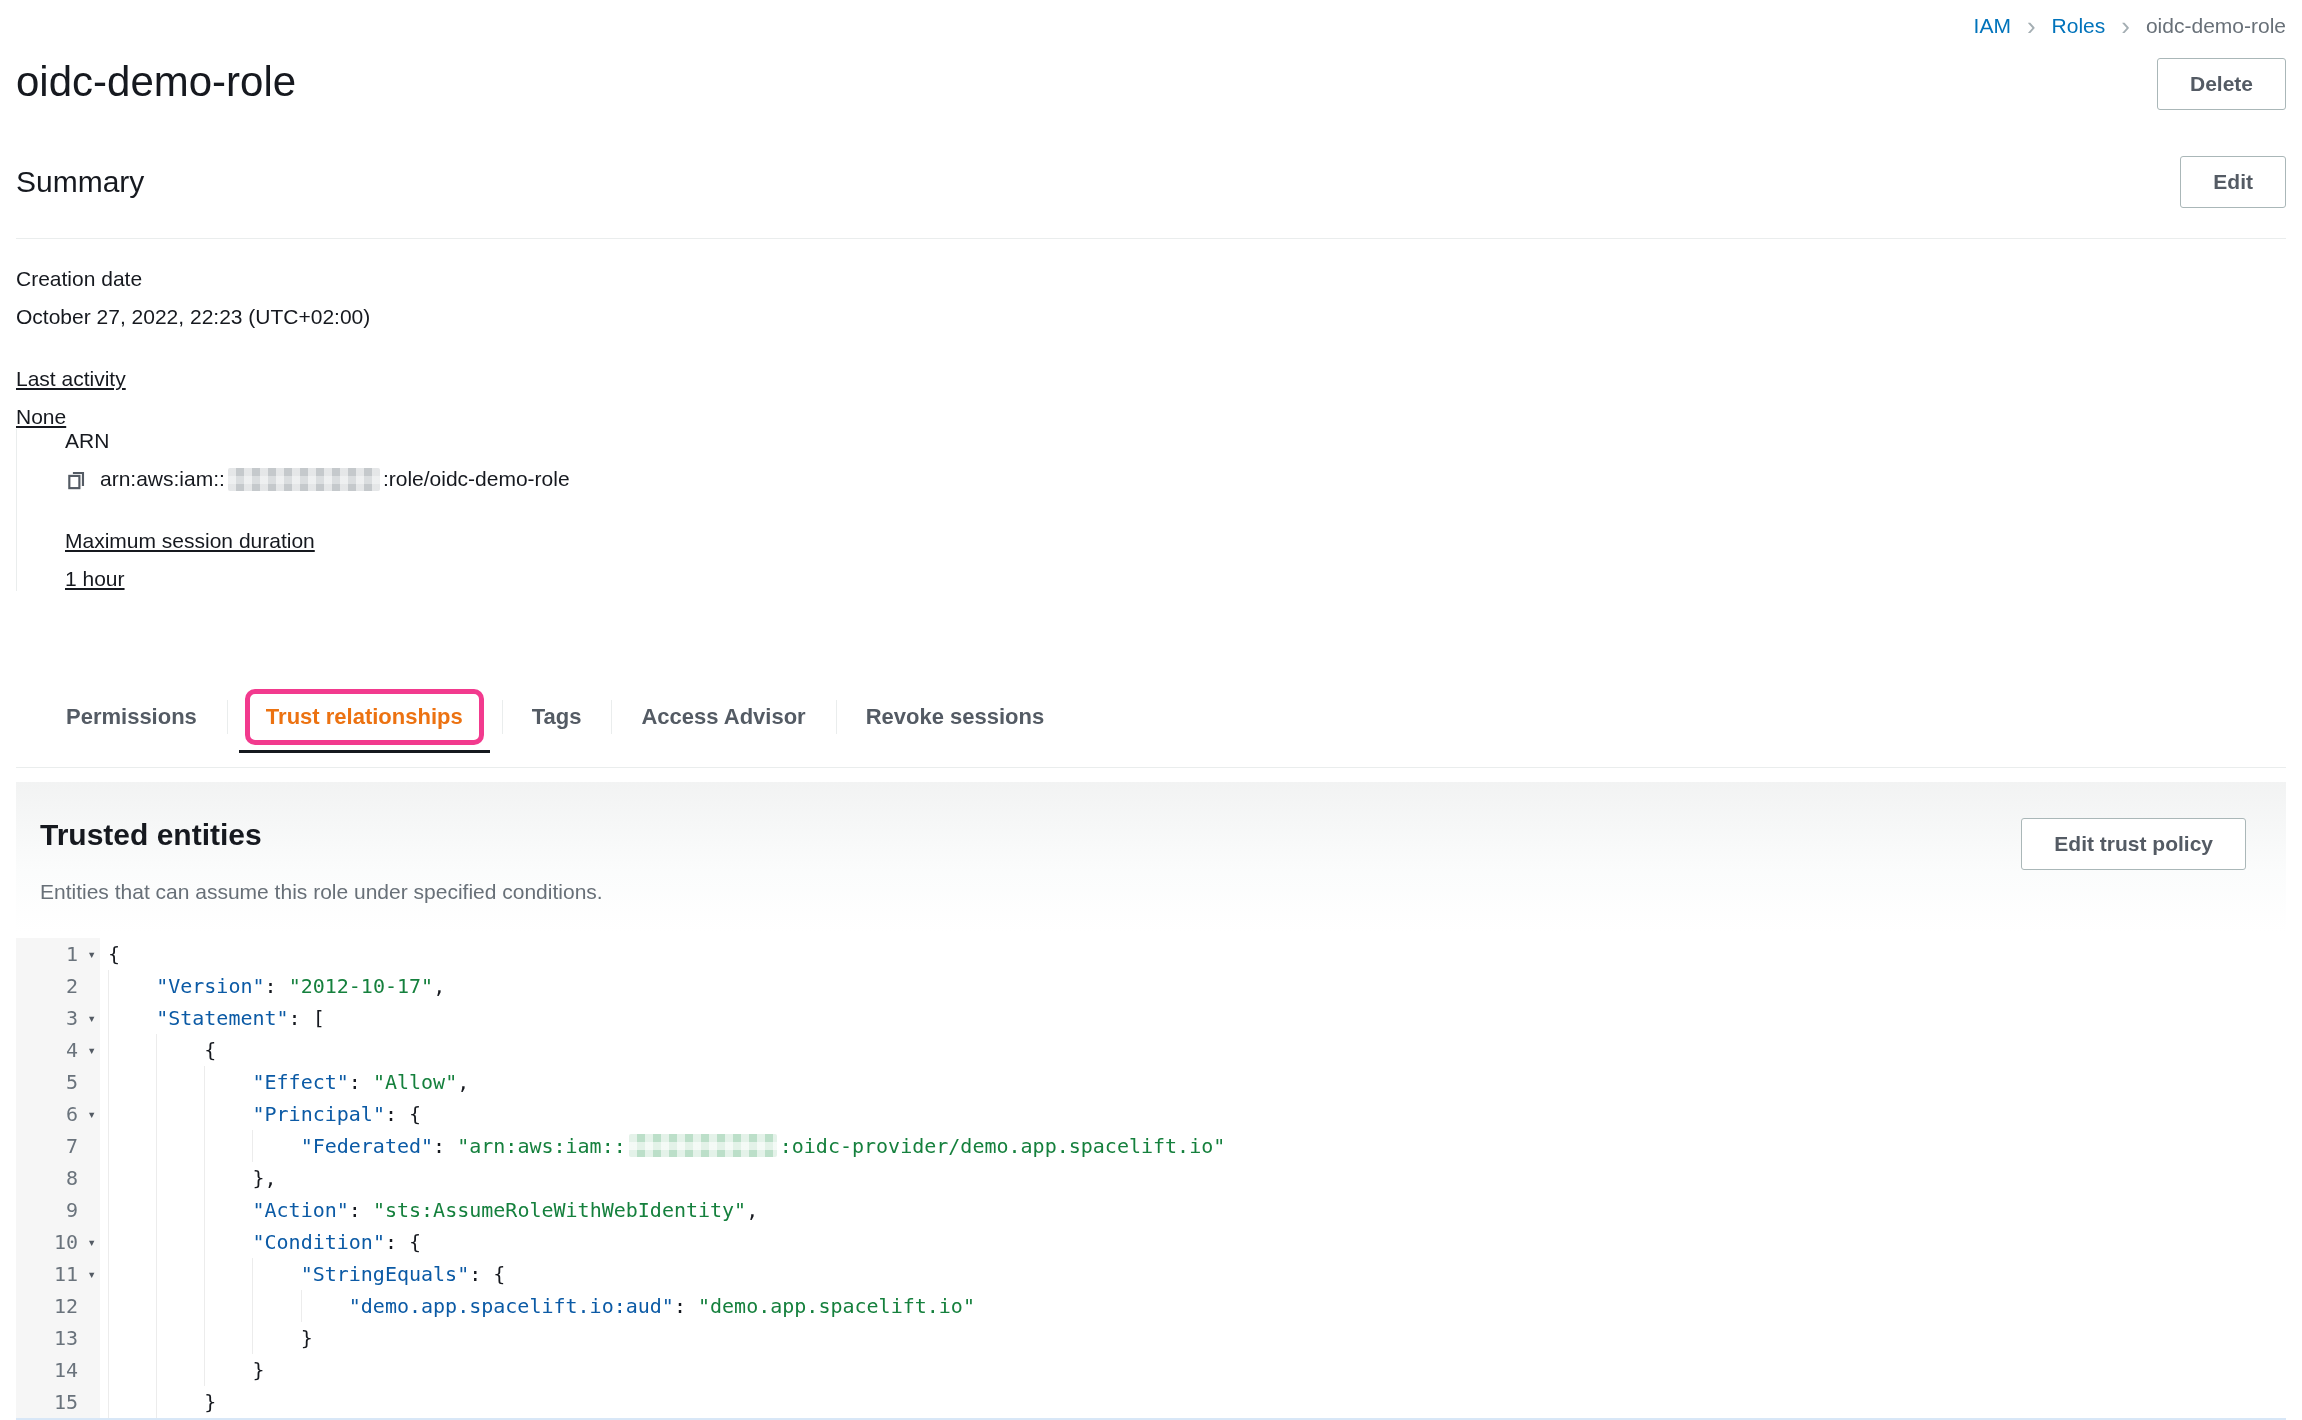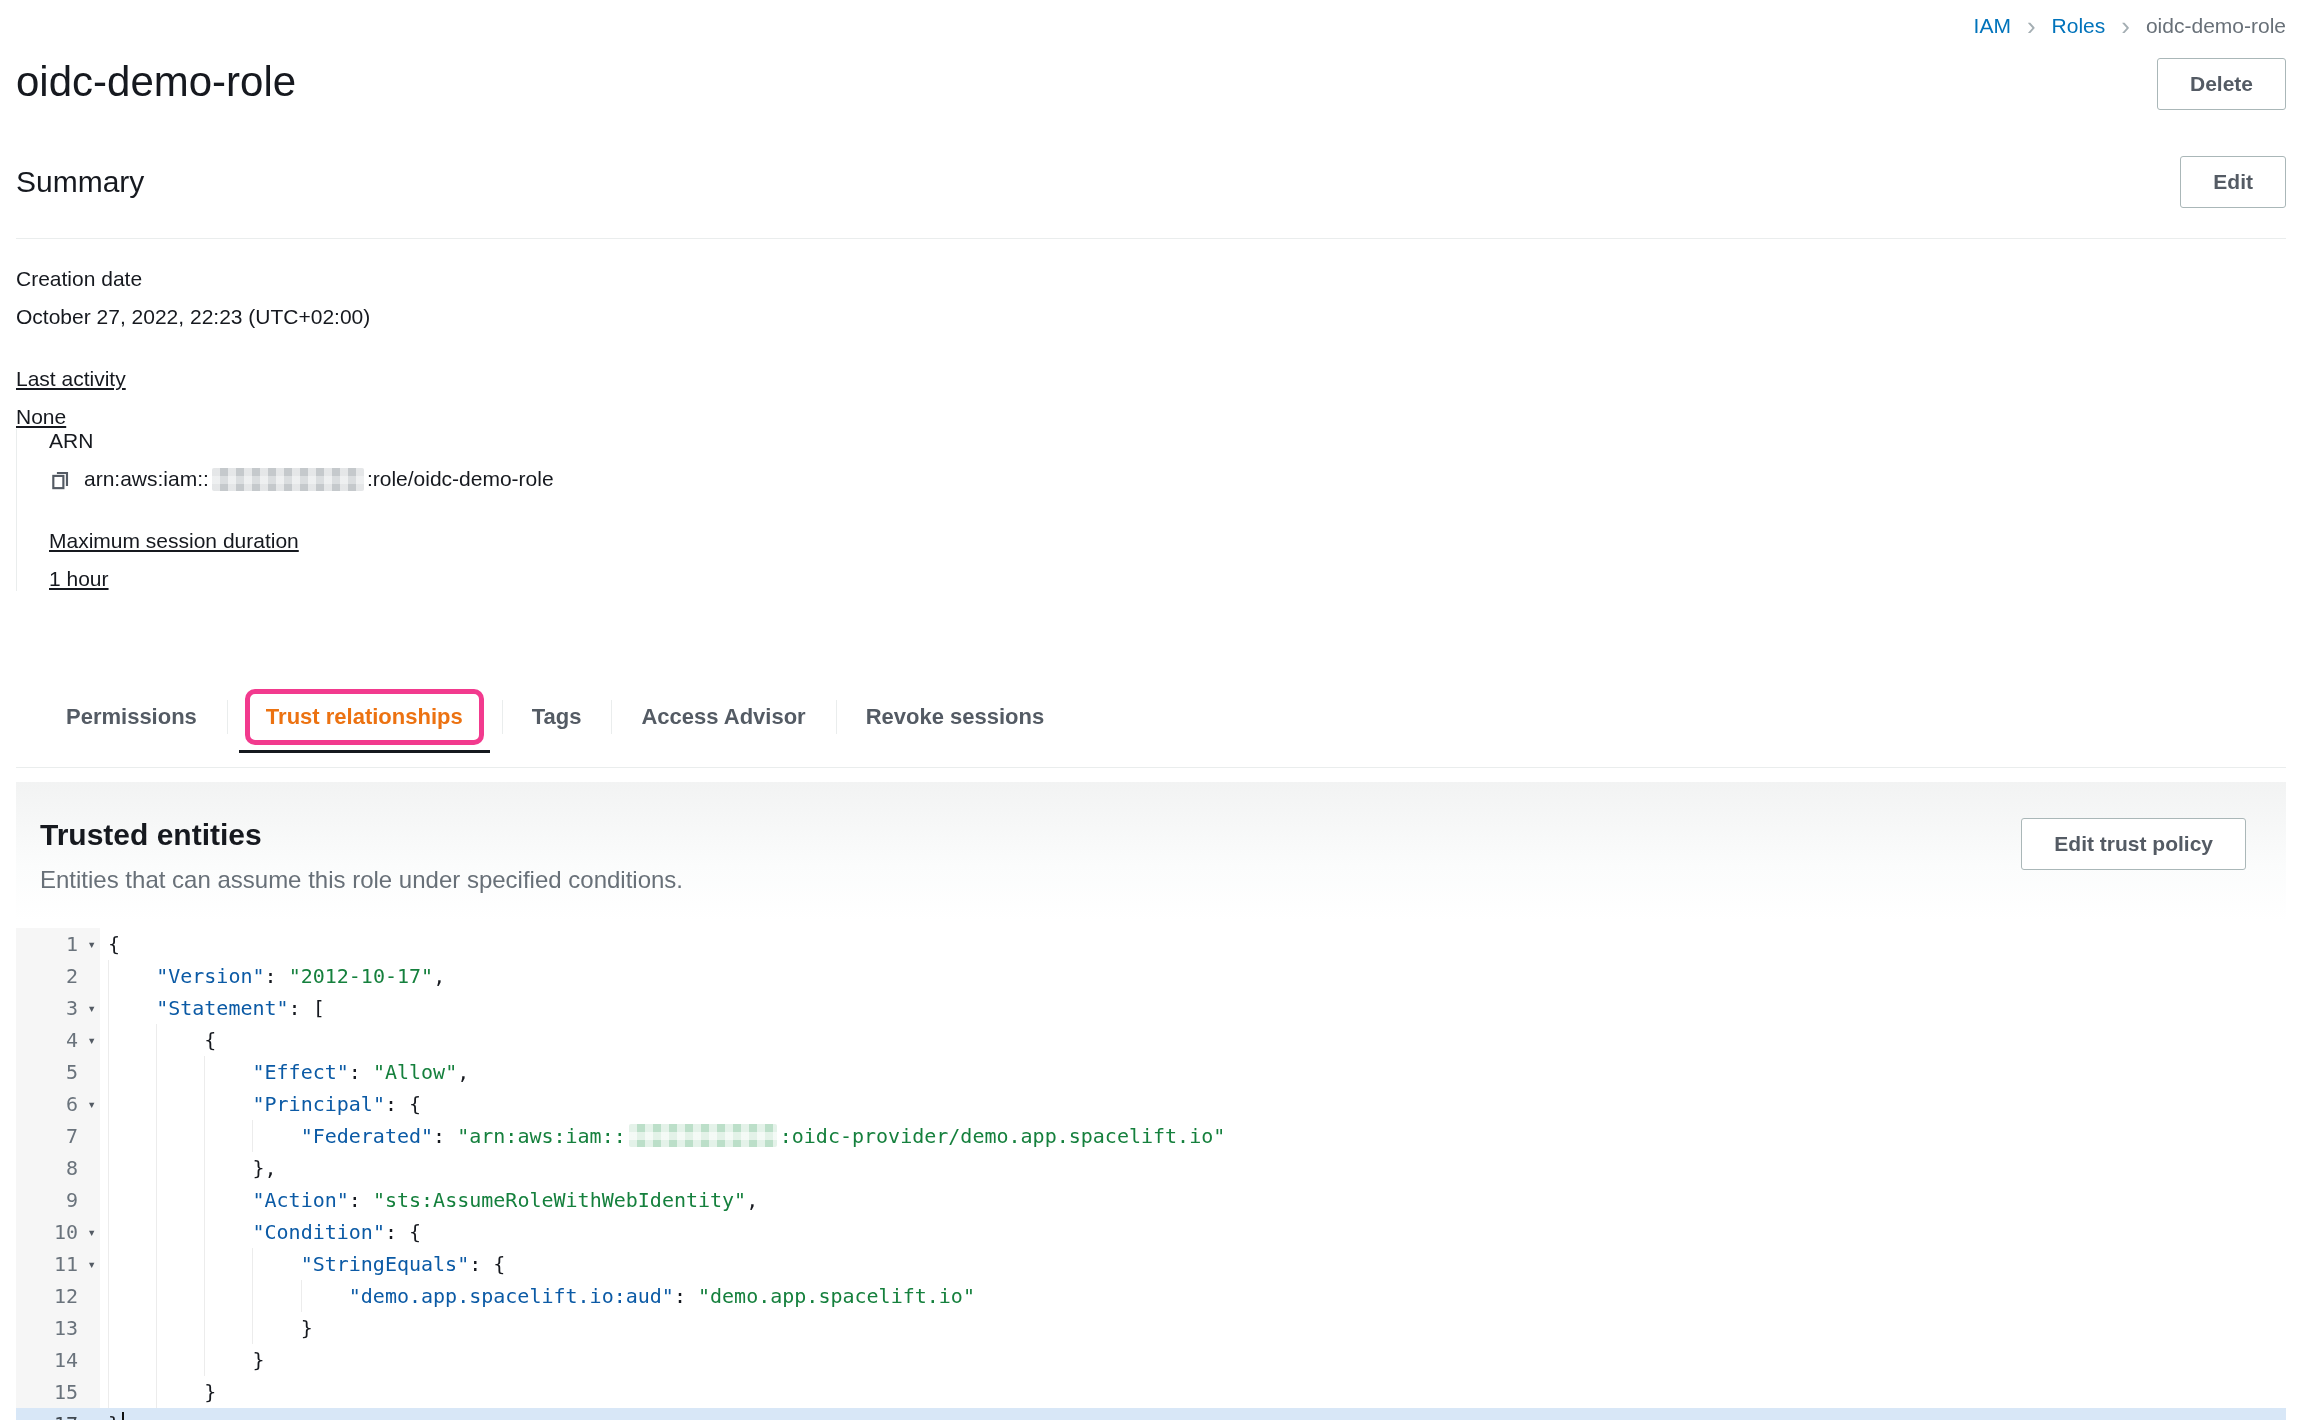--- a/index.html
+++ b/index.html
@@ -27,21 +27,21 @@
     padding:13px 32px; cursor:pointer; font-family:inherit;
   }
 
   
   .summary-row { display:flex; justify-content:space-between; align-items:center; margin-top:46px; }
   .section-heading { font-size:30px; font-weight:400; }
   .rule { border:none; border-top:1px solid var(--divider,#eaeded); margin-top:30px; }
 
   .fields { display:flex; padding:28px 0 46px;flex-direction:column; }
   .col { width:50%; }
-  .col.right { border-left:1px solid var(--divider,#eaeded); padding-left:32px; }
+  .col.right { border-left:1px solid var(--divider,#eaeded); padding-left:48px; }
   .field + .field { margin-top:38px;text-decoration:underline; }
   .field-label { font-size:21px; margin-bottom:14px; }
   .field-value { font-size:21px; }
   .arn-row { display:flex; align-items:center; gap:12px; }
   .copy-icon { display:inline-flex; cursor:pointer; }
   .redact-gray {
     display:inline-block; width:152px; height:23px; vertical-align:-5px; margin:0 3px; border-radius:2px;
     background-image:
       repeating-linear-gradient(90deg, rgba(255,255,255,.55) 0 8px, rgba(255,255,255,0) 8px 16px),
       repeating-linear-gradient(180deg, #c5c9cc 0 8px, #dadddf 8px 16px);
@@ -70,21 +70,21 @@
   .tabs-rule { border:none; border-top:1px solid var(--divider,#eaeded); margin-top:14px; }
 
   
   .panel { margin-top:14px; }
   .panel-header {
     display:flex; justify-content:space-between; align-items:flex-start;
     padding:36px 40px 28px 24px;
     background:linear-gradient(180deg, #f2f3f3 0%, #fbfcfc 60%, #ffffff 100%);
   }
   .panel-title { font-size:30px; font-weight:700; }
-  .panel-subtitle { font-size:24px; color:#687078; margin-top:14px; }
+  .panel-subtitle { font-size:21px; color:#687078; margin-top:28px; }
 
   
   .editor {
     margin-top:6px; height:556px; overflow:hidden; position:relative;
     font-family:"DejaVu Sans Mono", monospace; font-size:20px;
     background:linear-gradient(90deg, var(--gutter_bg,#f6f6f6) 0 84px, #ffffff 84px);
   }
   .ed-row { display:flex; height:32px; line-height:32px; }
   .ed-row.active { background:var(--active_line_bg,#d8e7f7); }
   .ed-gutter {

